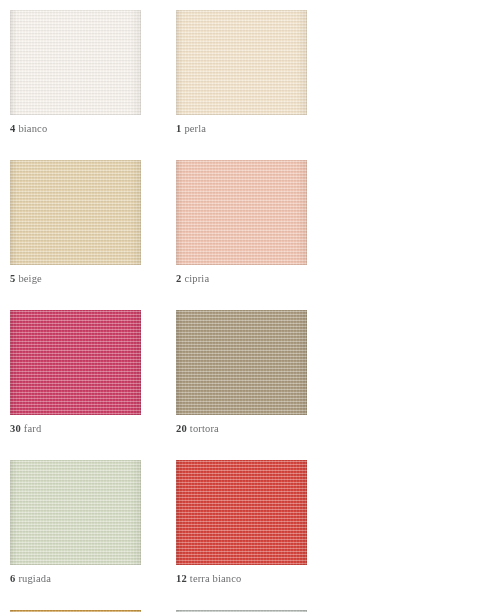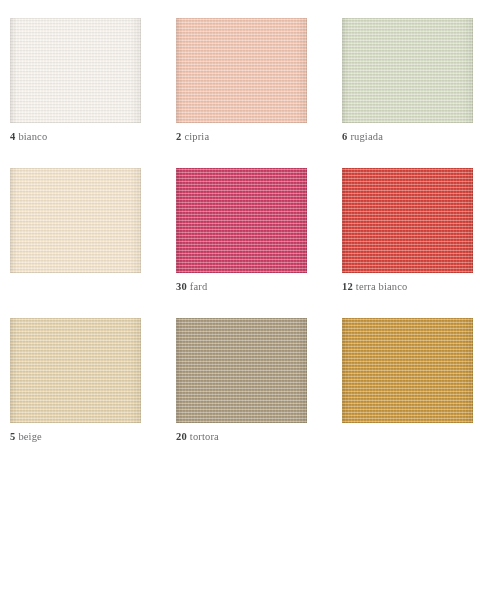--- a/index.html
+++ b/index.html
@@ -11,25 +11,24 @@
     width: 484px;
     height: 612px;
     font-family: "Liberation Serif", serif;
     overflow: hidden;
   }
 
   .swatch-grid {
     width: 428px;
     height: 612px;
     box-sizing: border-box;
-    padding: 18px 0 0 10px;
+    padding: 10px 0 0 10px;
     display: flex;
     flex-wrap: wrap;
     align-content: flex-start;
-    flex-direction: column;
   }
 
   .swatch-cell {
     width: 166px;
     height: 150px;
     box-sizing: border-box;
     display: flex;
     flex-direction: column;
   }
 
@@ -100,20 +99,21 @@
 </head>
 <body style="background: rgb(255, 255, 255);">
 
 <div class="swatch-grid">
     <div class="swatch-cell">
       <div class="swatch-chip" style="background-color: rgb(247, 242, 236);"></div>
       <div class="swatch-label"><span class="swatch-code">4</span><span class="swatch-name">bianco</span></div>
     </div>
     <div class="swatch-cell">
       <div class="swatch-chip" style="background-color: rgb(243, 228, 204);"></div>
+      <div class="swatch-label"><span class="swatch-code">1</span><span class="swatch-name">perla</span></div>
     </div>
     <div class="swatch-cell">
       <div class="swatch-chip" style="background-color: rgb(229, 211, 174);"></div>
       <div class="swatch-label"><span class="swatch-code">5</span><span class="swatch-name">beige</span></div>
     </div>
     <div class="swatch-cell">
       <div class="swatch-chip" style="background-color: rgb(242, 197, 178);"></div>
       <div class="swatch-label"><span class="swatch-code">2</span><span class="swatch-name">cipria</span></div>
     </div>
     <div class="swatch-cell">

